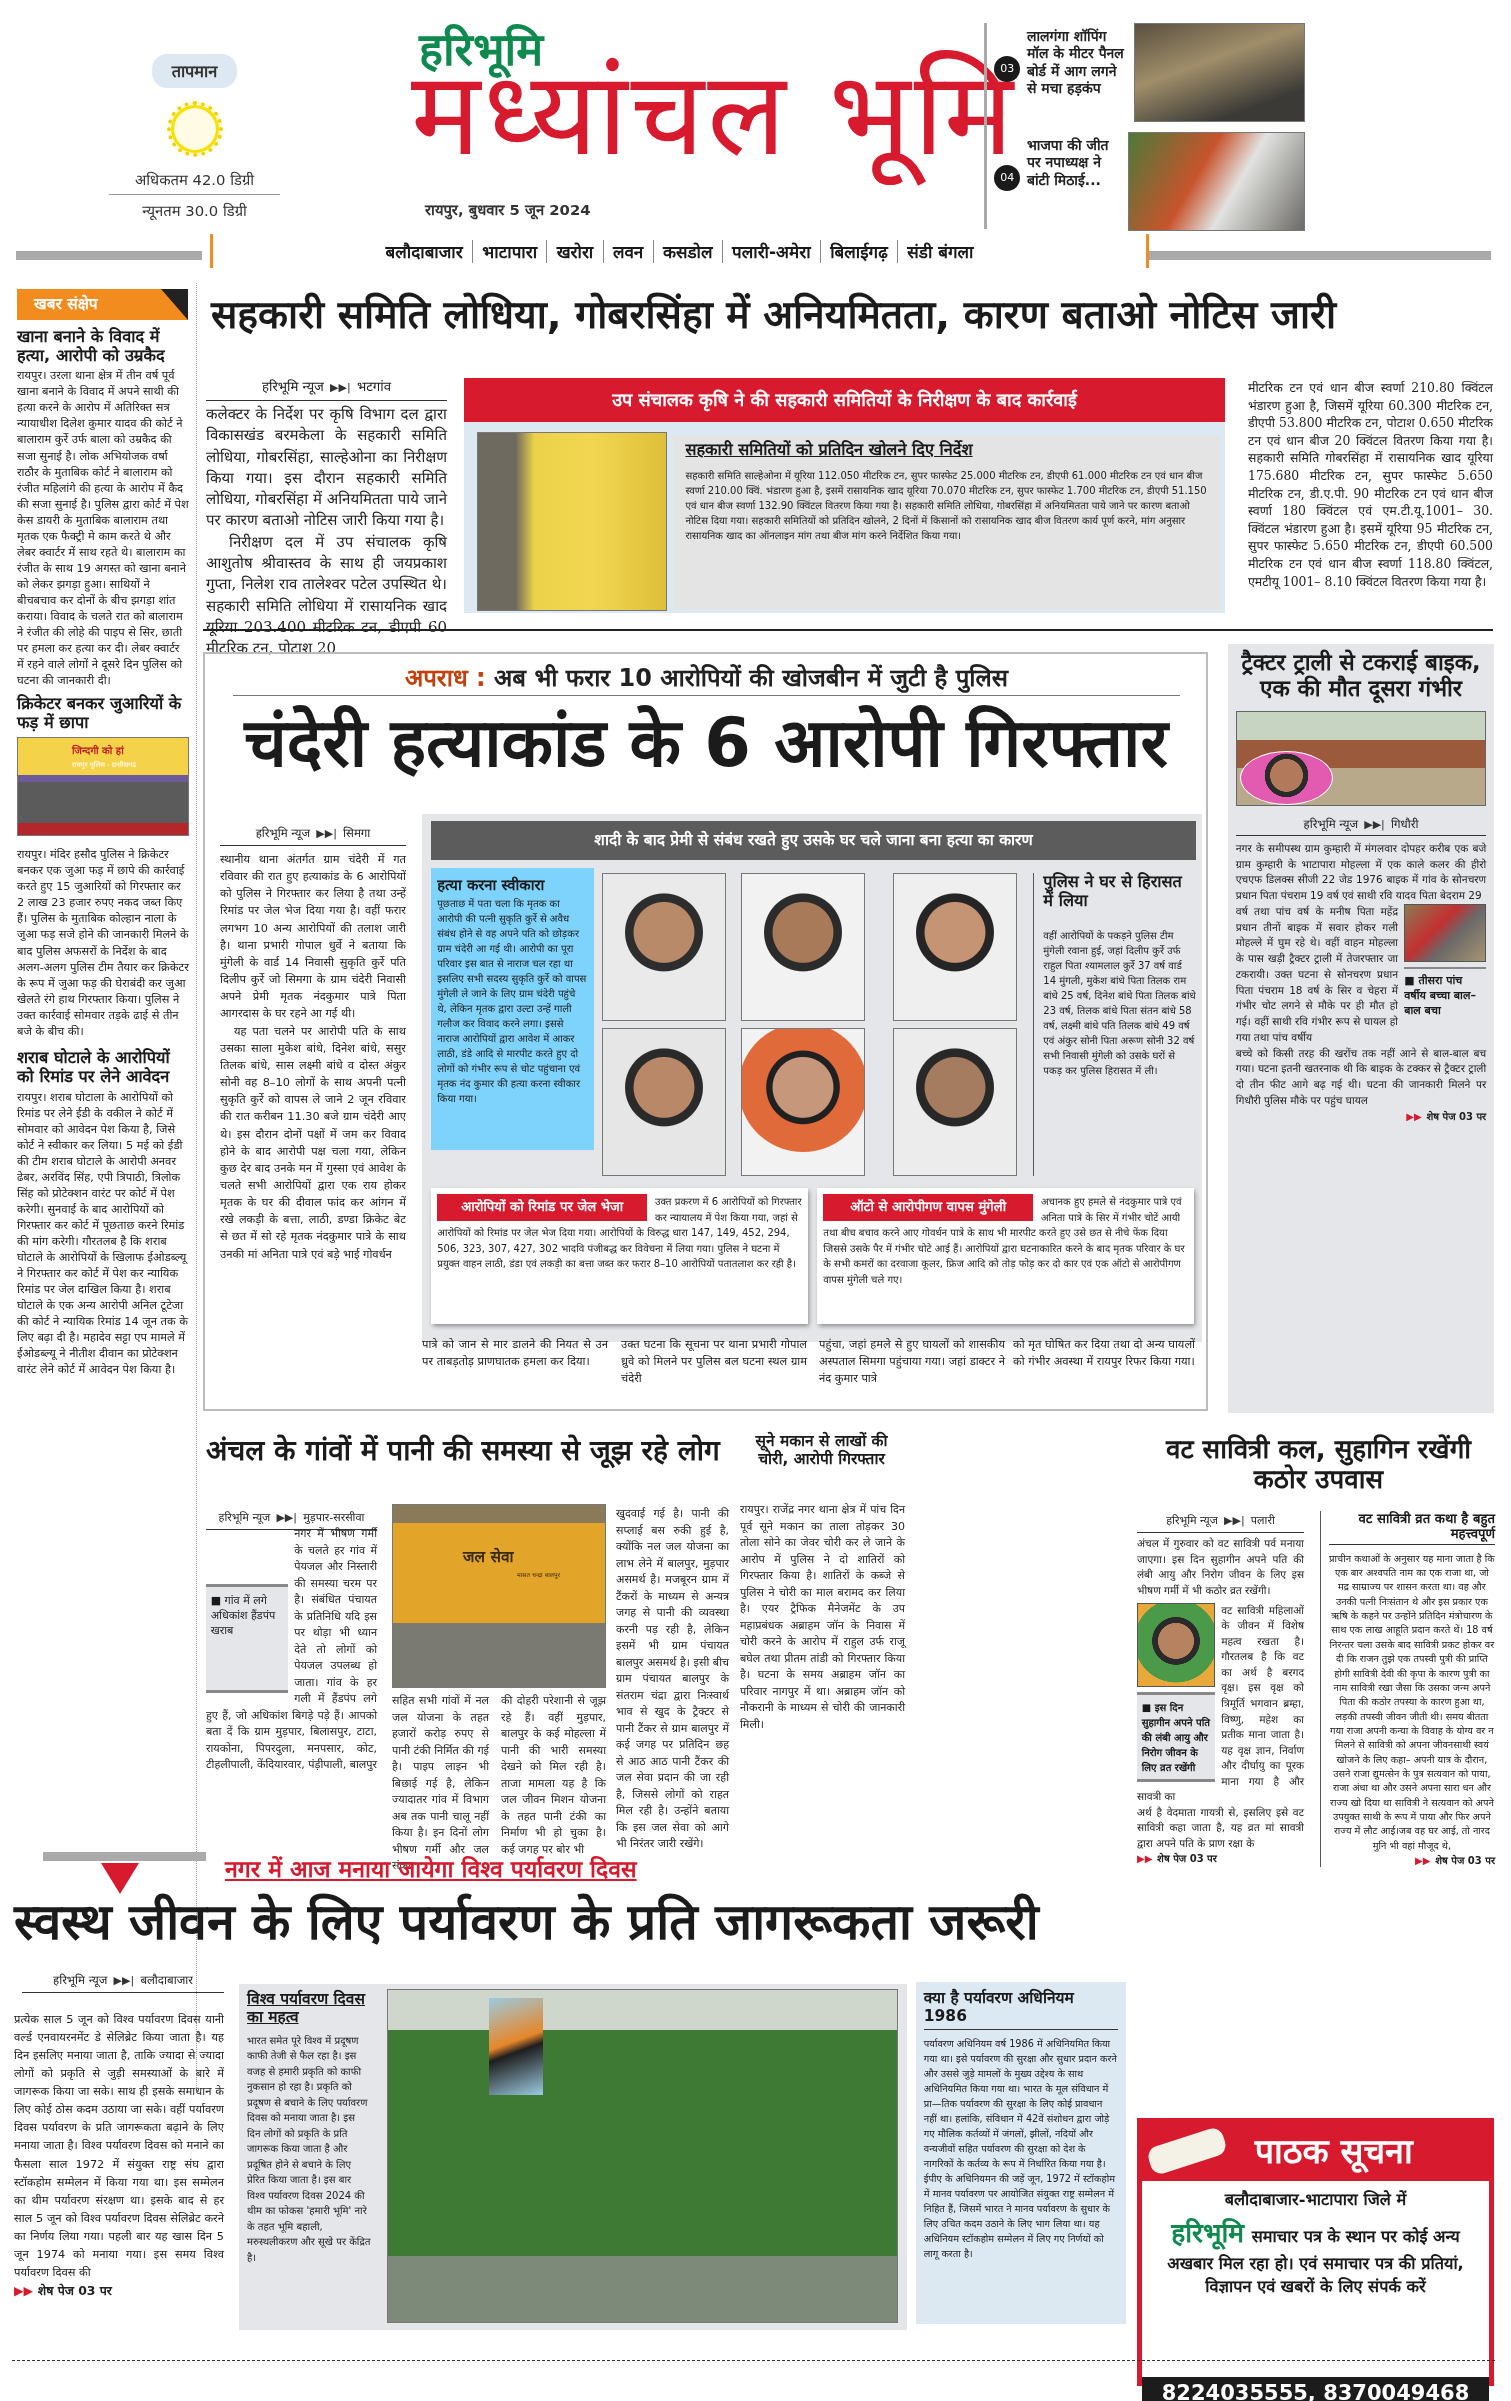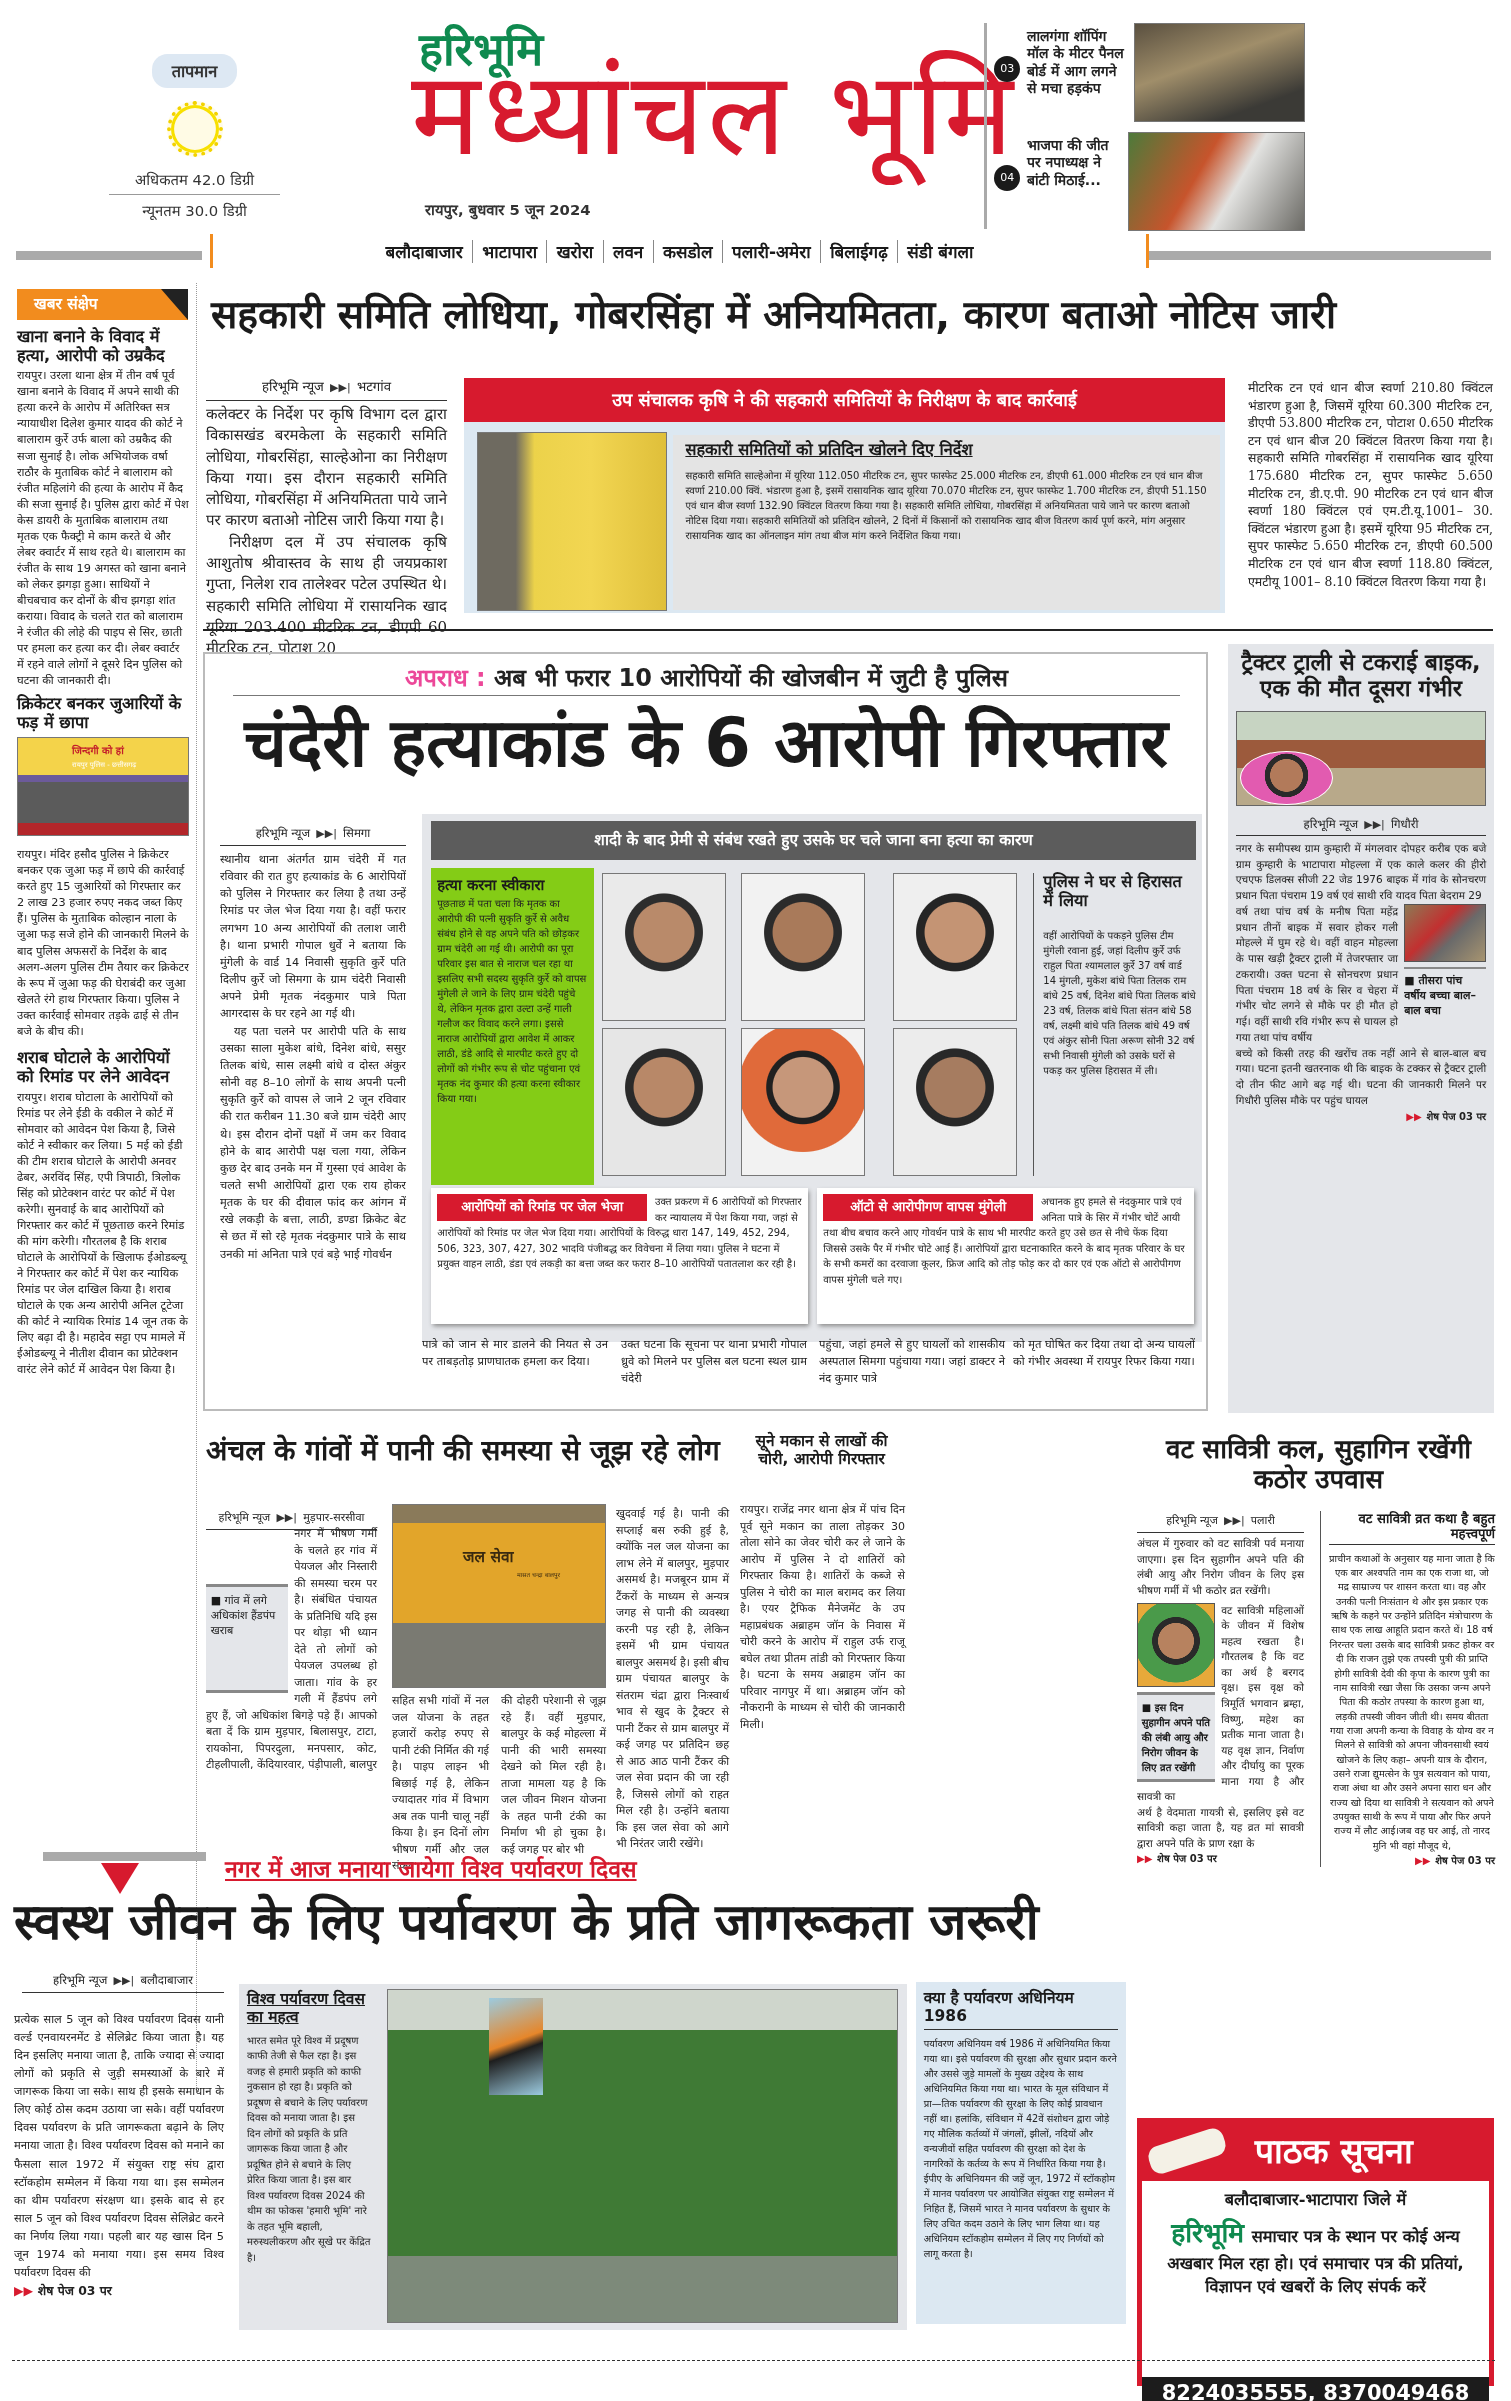--- a/index.html
+++ b/index.html
@@ -89,34 +89,34 @@
 <div class="photo" style="left:477px;top:432px;width:190px;height:179px;background:linear-gradient(90deg,#6e6a60 0 20%,#ecd24a 30%,#f2d652 60%,#dfbf3a);"></div>
 <div class="abs" style="left:673px;top:435px;width:547px;height:175px;background:#e4e4e4;padding:6.2px 12.4px;">
   <div class="hl" style="font-size:16.3px;text-decoration:underline;margin-bottom:7.8px;">सहकारी समितियों को प्रतिदिन खोलने दिए निर्देश</div>
   <div class="body-sm" style="font-size:10px;line-height:1.5;">सहकारी समिति साल्हेओना में यूरिया 112.050 मीटरिक टन, सुपर फास्फेट 25.000 मीटरिक टन, डीएपी 61.000 मीटरिक टन एवं धान बीज स्वर्णा 210.00 क्विं. भंडारण हुआ है, इसमें रासायनिक खाद यूरिया 70.070 मीटरिक टन, सुपर फास्फेट 1.700 मीटरिक टन, डीएपी 51.150 एवं धान बीज स्वर्णा 132.90 क्विंटल वितरण किया गया है। सहकारी समिति लोधिया, गोबरसिंहा में अनियमितता पाये जाने पर कारण बताओ नोटिस दिया गया। सहकारी समितियों को प्रतिदिन खोलने, 2 दिनों में किसानों को रासायनिक खाद बीज वितरण कार्य पूर्ण करने, मांग अनुसार रासायनिक खाद का ऑनलाइन मांग तथा बीज मांग करने निर्देशित किया गया।</div>
 </div>
 <div class="abs body-txt" style="left:1248px;top:379px;width:245px;font-size:12.4px;line-height:1.42;">मीटरिक टन एवं धान बीज स्वर्णा 210.80 क्विंटल भंडारण हुआ है, जिसमें यूरिया 60.300 मीटरिक टन, डीएपी 53.800 मीटरिक टन, पोटाश 0.650 मीटरिक टन एवं धान बीज 20 क्विंटल वितरण किया गया है। सहकारी समिति गोबरसिंहा में रासायनिक खाद यूरिया 175.680 मीटरिक टन, सुपर फास्फेट 5.650 मीटरिक टन, डी.ए.पी. 90 मीटरिक टन एवं धान बीज स्वर्णा 180 क्विंटल एवं एम.टी.यू.1001– 30. क्विंटल भंडारण हुआ है। इसमें यूरिया 95 मीटरिक टन, सुपर फास्फेट 5.650 मीटरिक टन, डीएपी 60.500 मीटरिक टन एवं धान बीज स्वर्णा 118.80 क्विंटल, एमटीयू 1001– 8.10 क्विंटल वितरण किया गया है।</div>
 <div class="hrule" style="left:203px;top:629px;width:1290px;"></div>
 
 <div class="abs" style="left:203px;top:652px;width:1005px;height:759px;border:2.3px solid #bbb;"></div>
 <div class="abs" style="left:233px;top:660px;width:947px;text-align:center;font-size:24px;font-weight:bold;border-bottom:1.6px solid #777;padding-bottom:1.6px;">
-  <span style="color:#ec4899;text-align:right;">अपराध :</span>
+  <span style="color:#c2410c;text-align:right;">अपराध :</span>
   <span style="color:#222;">अब भी फरार 10 आरोपियों की खोजबीन में जुटी है पुलिस</span>
 </div>
 <h2 class="abs hl" style="left:217px;top:705px;width:978px;text-align:center;font-size:67px;white-space:nowrap;">चंदेरी हत्याकांड के 6 आरोपी गिरफ्तार</h2>
 <div class="abs byline" style="left:220px;top:825px;width:186px;font-size:11.6px;">
   <span>हरिभूमि न्यूज</span><span class="arr">▶▶|</span><span>सिमगा</span>
 </div>
 <div class="abs" style="left:220px;top:851px;width:186px;">
   <p class="body-sm" style="font-size:11.3px;line-height:1.52;text-align:justify;">स्थानीय थाना अंतर्गत ग्राम चंदेरी में गत रविवार की रात हुए हत्याकांड के 6 आरोपियों को पुलिस ने गिरफ्तार कर लिया है तथा उन्हें रिमांड पर जेल भेज दिया गया है। वहीं फरार लगभग 10 अन्य आरोपियों की तलाश जारी है। थाना प्रभारी गोपाल धुर्वे ने बताया कि मुंगेली के वार्ड 14 निवासी सुकृति कुर्रे पति दिलीप कुर्रे जो सिमगा के ग्राम चंदेरी निवासी अपने प्रेमी मृतक नंदकुमार पात्रे पिता आगरदास के घर रहने आ गई थी।</p>
   <p class="body-sm" style="font-size:11.3px;line-height:1.52;text-align:justify;text-indent:14px;">यह पता चलने पर आरोपी पति के साथ उसका साला मुकेश बांधे, दिनेश बांधे, ससुर तिलक बांधे, सास लक्ष्मी बांधे व दोस्त अंकुर सोनी वह 8–10 लोगों के साथ अपनी पत्नी सुकृति कुर्रे को वापस ले जाने 2 जून रविवार की रात करीबन 11.30 बजे ग्राम चंदेरी आए थे। इस दौरान दोनों पक्षों में जम कर विवाद होने के बाद आरोपी पक्ष चला गया, लेकिन कुछ देर बाद उनके मन में गुस्सा एवं आवेश के चलते सभी आरोपियों द्वारा एक राय होकर मृतक के घर की दीवाल फांद कर आंगन में रखे लकड़ी के बत्ता, लाठी, डण्डा क्रिकेट बेट से छत में सो रहे मृतक नंदकुमार पात्रे के साथ उनकी मां अनिता पात्रे एवं बड़े भाई गोवर्धन</p>
 </div>
 <div class="abs grey-panel" style="left:422px;top:814px;width:780px;height:528px;"></div>
 <div class="abs" style="left:431px;top:821px;width:765px;height:39px;line-height:39px;background:#5c5c5c;color:#fff;text-align:center;font-weight:bold;font-size:15.5px;">शादी के बाद प्रेमी से संबंध रखते हुए उसके घर चले जाना बना हत्या का कारण</div>
-<div class="abs" style="left:431px;top:868px;width:163px;height:317px;background:#84cc16;padding:7.8px 6.2px;">
+<div class="abs" style="left:431px;top:868px;width:163px;height:282px;background:#7dd3fc;padding:7.8px 6.2px;">
   <div class="hl" style="font-size:14.8px;margin-bottom:3.1px;">हत्या करना स्वीकारा</div>
   <div class="body-sm" style="font-size:10px;line-height:1.5;">पूछताछ में पता चला कि मृतक का आरोपी की पत्नी सुकृति कुर्रे से अवैध संबंध होने से वह अपने पति को छोड़कर ग्राम चंदेरी आ गई थी। आरोपी का पूरा परिवार इस बात से नाराज चल रहा था इसलिए सभी सदस्य सुकृति कुर्रे को वापस मुंगेली ले जाने के लिए ग्राम चंदेरी पहुंचे थे, लेकिन मृतक द्वारा उल्टा उन्हें गाली गलौज कर विवाद करने लगा। इससे नाराज आरोपियों द्वारा आवेश में आकर लाठी, डंडे आदि से मारपीट करते हुए दो लोगों को गंभीर रूप से चोट पहुंचाना एवं मृतक नंद कुमार की हत्या करना स्वीकार किया गया।</div>
 </div>
 <div class="photo" style="left:602px;top:873px;width:124px;height:148px;background:radial-gradient(circle at 50% 40%,#b98a6a 0 28%,#2d2d2d 29% 36%,#eaeaea 37%);"></div>
 <div class="photo" style="left:741px;top:873px;width:124px;height:148px;background:radial-gradient(circle at 50% 40%,#a97a5a 0 28%,#2b2b2b 29% 36%,#f2f2f2 37%);"></div>
 <div class="photo" style="left:893px;top:873px;width:124px;height:148px;background:radial-gradient(circle at 50% 40%,#c49474 0 28%,#252525 29% 36%,#efefef 37%);"></div>
 <div class="photo" style="left:602px;top:1028px;width:124px;height:148px;background:radial-gradient(circle at 50% 40%,#b88868 0 28%,#2a2a2a 29% 36%,#e6e6e6 37%);"></div>
 <div class="photo" style="left:741px;top:1028px;width:124px;height:148px;background:radial-gradient(circle at 50% 40%,#c6977a 0 28%,#202020 29% 34%,#e06a3a 35% 60%,#f2f2f2 61%);"></div>
 <div class="photo" style="left:893px;top:1028px;width:124px;height:148px;background:radial-gradient(circle at 50% 40%,#a67c60 0 28%,#282828 29% 36%,#ececec 37%);"></div>
 <div class="abs" style="left:1033px;top:873px;width:163px;height:303px;border-left:0.8px solid #555;padding-left:9.3px;">

